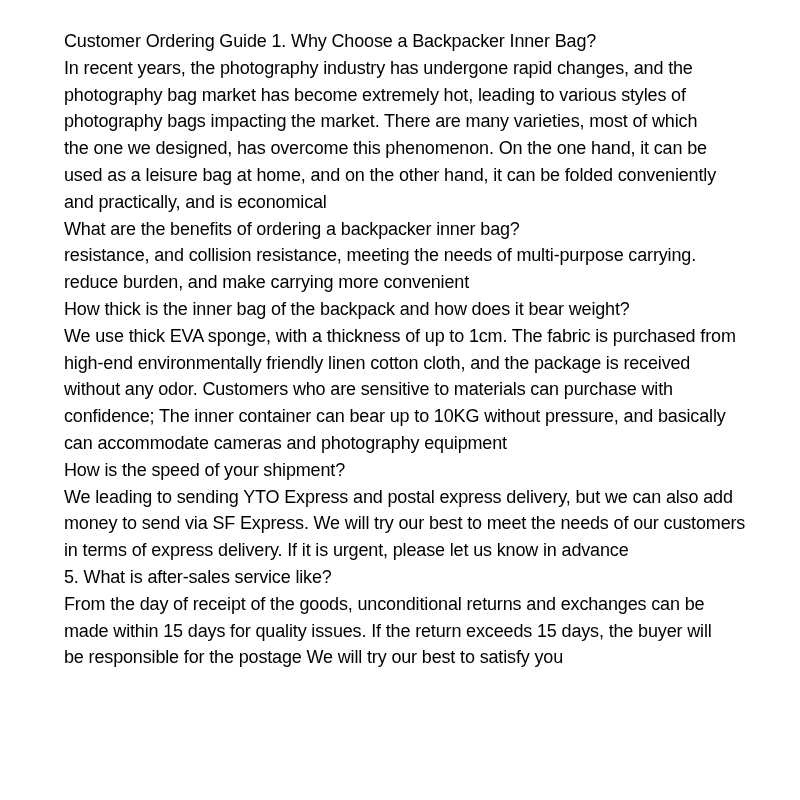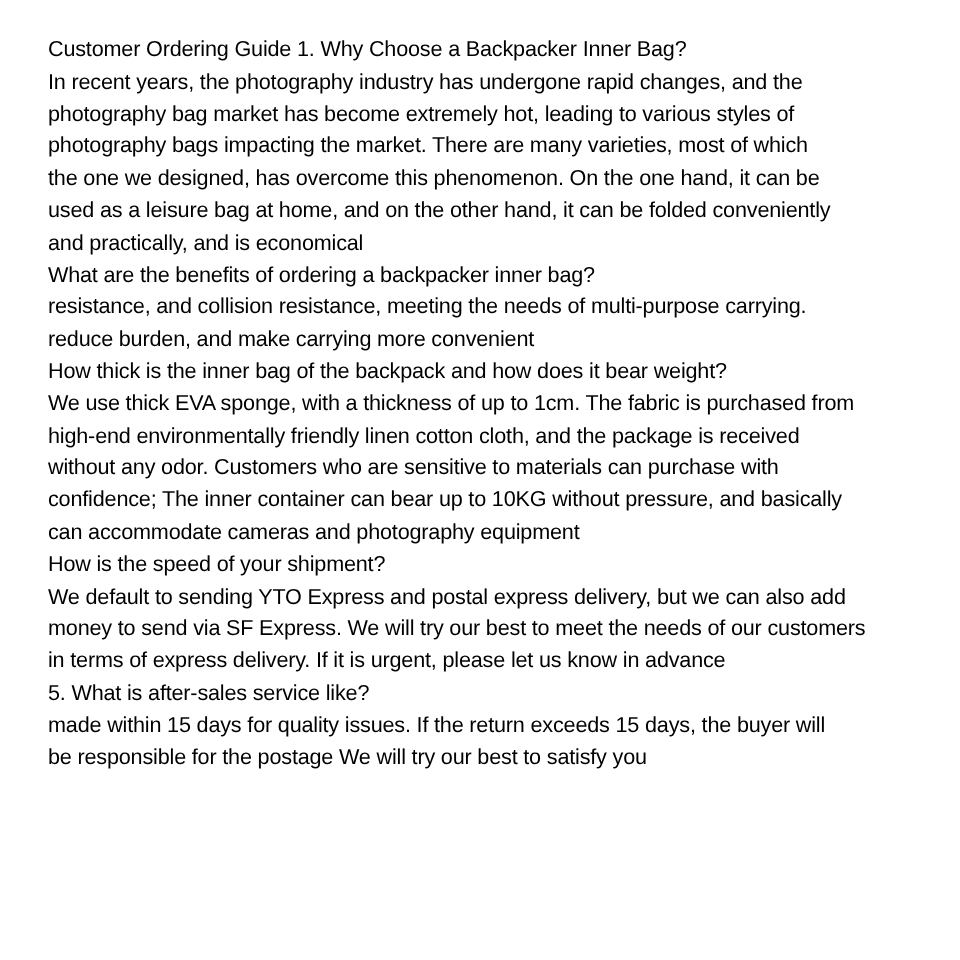--- a/index.html
+++ b/index.html
@@ -10,21 +10,21 @@
     width: 800px;
     height: 800px;
     background: #ffffff;
     overflow: hidden;
     font-family: "Liberation Sans", "DejaVu Sans", sans-serif;
   }
   .doc {
     box-sizing: border-box;
     width: 800px;
     height: 800px;
-    padding: 28px 20px 0 40px;
+    padding: 28px 20px 0 64px;
     background: #ffffff;
   }
   .line {
     font-size: 18px;
     line-height: 26.8px;
     color: #000000;
     letter-spacing: -0.15px;
     white-space: pre;
     font-weight: 400;
   }
@@ -43,19 +43,20 @@
   <div class="line">What are the benefits of ordering a backpacker inner bag?</div>
   <div class="line">resistance, and collision resistance, meeting the needs of multi-purpose carrying.</div>
   <div class="line">reduce burden, and make carrying more convenient</div>
   <div class="line">How thick is the inner bag of the backpack and how does it bear weight?</div>
   <div class="line">We use thick EVA sponge, with a thickness of up to 1cm. The fabric is purchased from</div>
   <div class="line">high-end environmentally friendly linen cotton cloth, and the package is received</div>
   <div class="line">without any odor. Customers who are sensitive to materials can purchase with</div>
   <div class="line">confidence; The inner container can bear up to 10KG without pressure, and basically</div>
   <div class="line">can accommodate cameras and photography equipment</div>
   <div class="line">How is the speed of your shipment?</div>
-  <div class="line">We default to sending YTO Express and postal express delivery, but we can also add</div>
+  <div class="line">We leading to sending YTO Express and postal express delivery, but we can also add</div>
   <div class="line">money to send via SF Express. We will try our best to meet the needs of our customers</div>
   <div class="line">in terms of express delivery. If it is urgent, please let us know in advance</div>
   <div class="line">5. What is after-sales service like?</div>
+  <div class="line">From the day of receipt of the goods, unconditional returns and exchanges can be</div>
   <div class="line">made within 15 days for quality issues. If the return exceeds 15 days, the buyer will</div>
   <div class="line">be responsible for the postage We will try our best to satisfy you</div>
 </main>
 
 </body></html>

